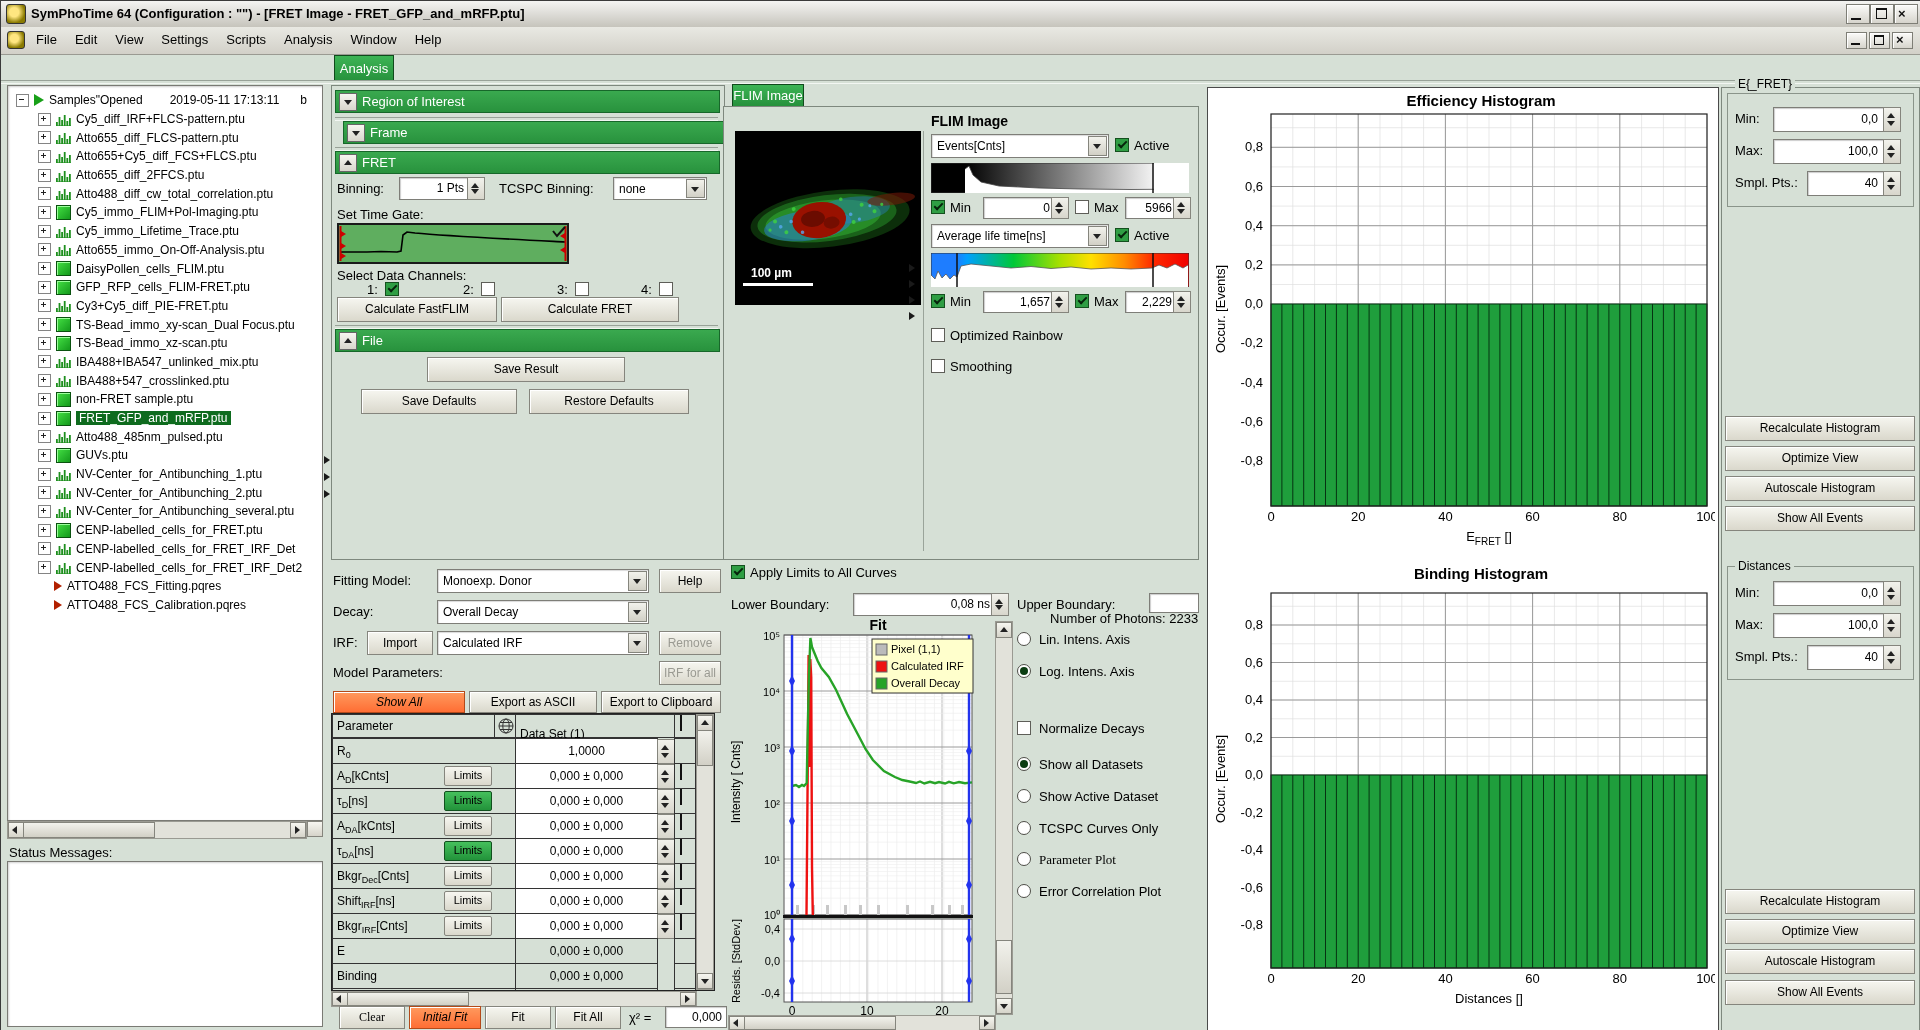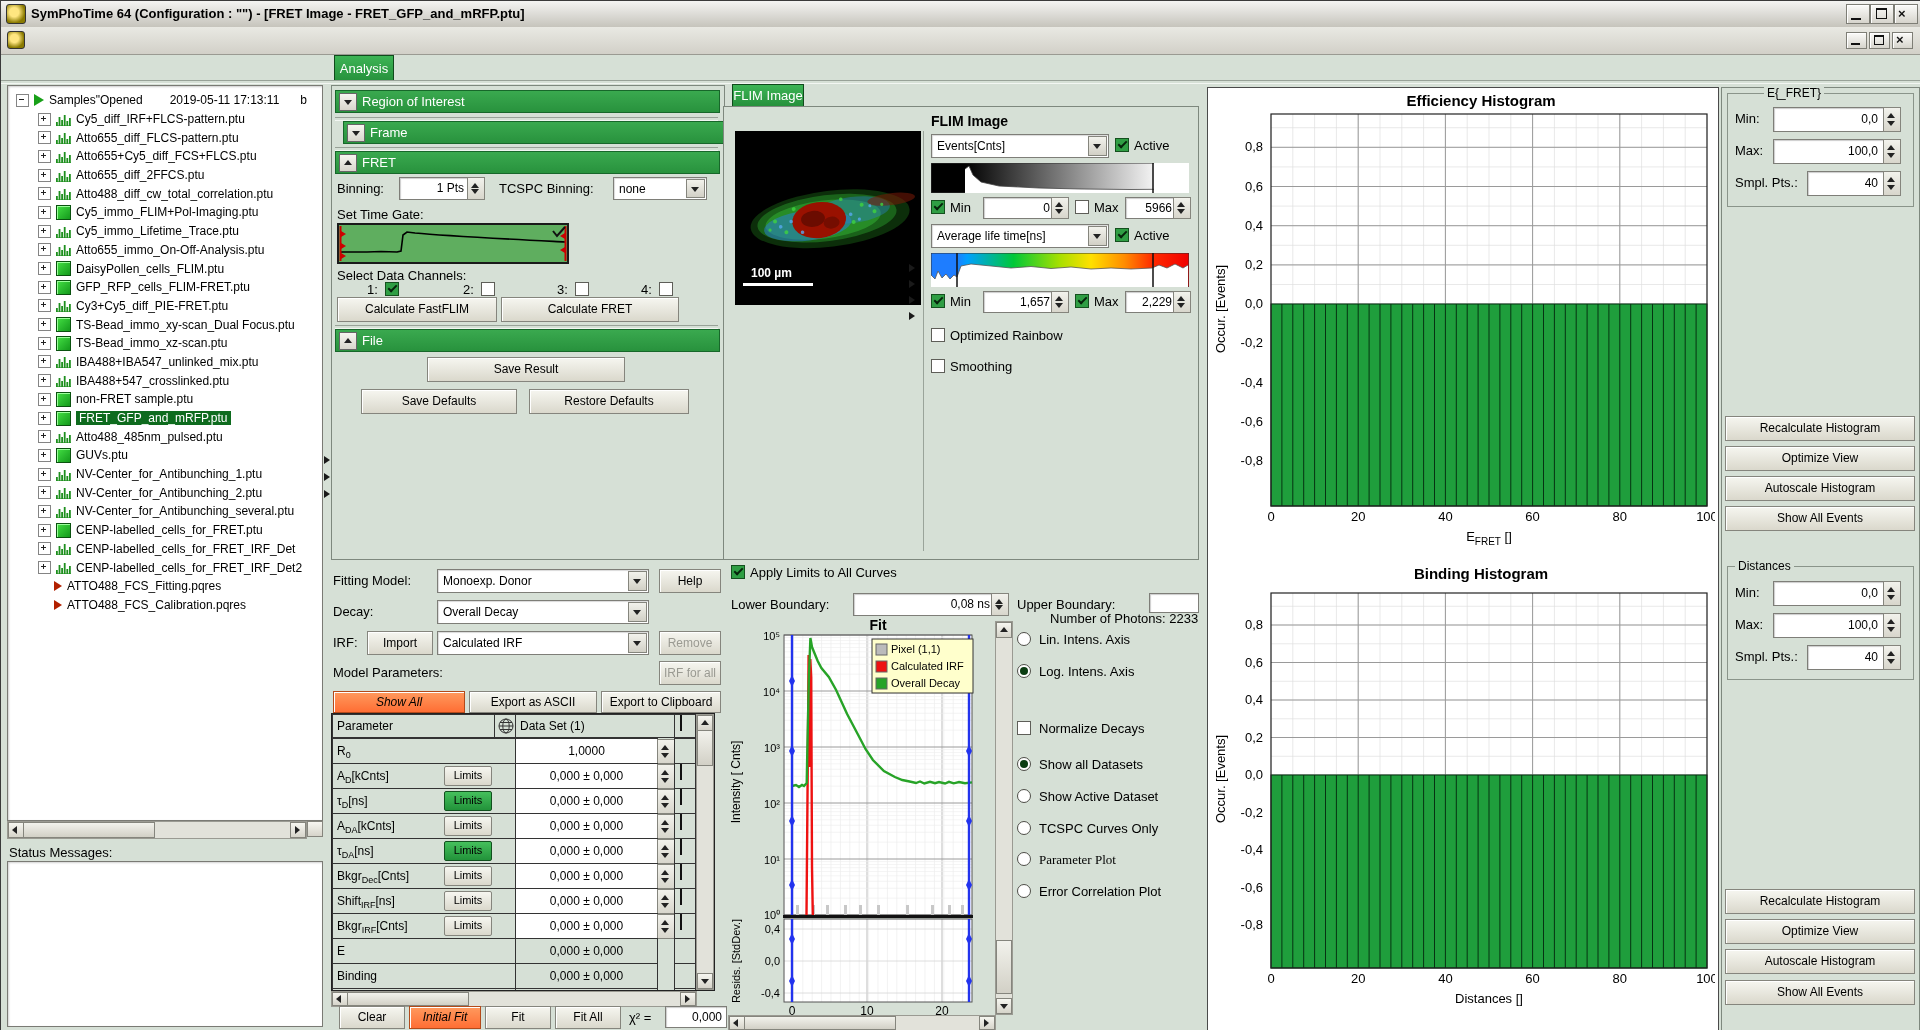--- a/index.html
+++ b/index.html
@@ -96,20 +96,21 @@
     <div class="abs win-btn" style="left:1869px;top:3px;">
         <span class="glyph-max"></span>
       </div>
     <div class="abs win-btn" style="left:1893px;top:3px;">
         <span class="glyph-close">×</span>
       </div>
   </div>
 
   <div class="abs menubar">
     <div class="abs app-icon" style="left:6px;top:4px;width:16px;height:16px;"></div>
+    <div class="abs" style="left:26px;top:0;" id="menubar-items"><span class="menu-item">File</span><span class="menu-item">Edit</span><span class="menu-item">View</span><span class="menu-item">Settings</span><span class="menu-item">Scripts</span><span class="menu-item">Analysis</span><span class="menu-item">Window</span><span class="menu-item">Help</span></div>
     <div class="abs mdi-btn" style="left:1845px;top:5px;">
         <span class="glyph-min" style="left:4px;width:9px;"></span>
       </div>
     <div class="abs mdi-btn" style="left:1868px;top:5px;">
         <span class="glyph-max" style="left:4px;top:2px;width:8px;height:7px;"></span>
       </div>
     <div class="abs mdi-btn" style="left:1891px;top:5px;">
         <span class="glyph-close" style="top:-1px;">×</span>
       </div>
   </div>
@@ -538,21 +539,21 @@
     <div class="pcell" style="left:0;top:0;width:163px;height:24px;padding:4px 0 0 4px;">Parameter</div>
     <div class="pcell" style="left:162px;top:0;width:22px;height:24px;">
       <svg width="16" height="16" style="margin:3px;">
           <circle cx="8" cy="8" r="7" fill="none" stroke="#333"></circle>
           <ellipse cx="8" cy="8" rx="3.2" ry="7" fill="none" stroke="#333"></ellipse>
           <line x1="1" y1="8" x2="15" y2="8" stroke="#333"></line>
           <line x1="2" y1="4.5" x2="14" y2="4.5" stroke="#333"></line>
           <line x1="2" y1="11.5" x2="14" y2="11.5" stroke="#333"></line>
         </svg>
     </div>
-    <div class="pcell" style="left:183px;top:0;width:160px;height:24px;padding:4px 0 0 4px;">Data Set (1)</div>
+    <div class="pcell" style="left:183px;top:0;width:160px;height:24px;padding:12px 0 0 4px;">Data Set (1)</div>
     <div class="pcell" style="left:342px;top:0;width:22px;height:24px;"><span class="tickmark" style="margin:7px 0 0 5px;"></span></div>
     <div id="param-body" style="position:absolute;left:0;top:24px;width:364px;height:252px;overflow:hidden;">
         <div class="pcell" style="left: 0px; top: 0px; width: 184px; height: 26px; padding: 5px 0px 0px 4px;"><span>R</span><span class="psub">0</span><span></span></div>
         <div class="pcell white" style="left: 183px; top: 0px; width: 143px; height: 26px; padding: 5px 0px 0px; text-align: center;">1,0000</div>
         <div class="spinner" style="position: absolute; left: 325px; top: 1px; height: 23px;"></div>
         <div class="pcell" style="left: 342px; top: 0px; width: 22px; height: 26px;"></div>
         <div class="pcell" style="left: 0px; top: 25px; width: 184px; height: 26px; padding: 5px 0px 0px 4px;"><span>A</span><span class="psub">D</span><span>[kCnts]</span></div>
         <div class="limits-btn" style="left: 112px; top: 28px;">Limits</div>
         <div class="pcell white" style="left: 183px; top: 25px; width: 143px; height: 26px; padding: 5px 0px 0px; text-align: center;">0,000 ± 0,000</div>
         <div class="spinner" style="position: absolute; left: 325px; top: 26px; height: 23px;"></div>
@@ -611,21 +612,21 @@
   <div class="abs sb" style="left:330px;top:990px;width:364px;height:14px;">
     <div class="sb-btn" style="left:0;top:0;height:12px;">
         <span class="tri-l" style="top:2px;"></span>
       </div>
     <div class="sb-thumb" style="left:15px;top:0;width:120px;height:12px;"></div>
     <div class="sb-btn" style="right:0;top:0;height:12px;">
         <span class="tri-r" style="top:2px;"></span>
       </div>
   </div>
 
-  <div class="abs btn" style="left:338px;top:1005px;width:64px;height:21px;line-height:21px;">Clear</div>
+  <div class="abs btn" style="left:338px;top:1005px;width:64px;height:21px;line-height:21px;font-family:Liberation Serif, serif;">Clear</div>
   <div class="abs btn orange" style="left:408px;top:1005px;width:70px;height:21px;line-height:21px;">Initial Fit</div>
   <div class="abs btn" style="left:484px;top:1005px;width:64px;height:21px;line-height:21px;">Fit</div>
   <div class="abs btn" style="left:554px;top:1005px;width:64px;height:21px;line-height:21px;">Fit All</div>
   <div class="abs lbl" style="left:628px;top:1009px;">χ² =</div>
   <div class="abs field" style="left:664px;top:1005px;width:56px;height:17px;padding:3px 4px 0 0;">0,000</div>
 
   <div class="abs tab" style="left:731px;top:83px;width:70px;height:21px;line-height:21px;">FLIM Image</div>
   <div class="abs panel" style="left:722px;top:105px;width:474px;height:452px;"></div>
   <div class="abs lbl bold" style="left:930px;top:112px;font-size:14px;">FLIM Image</div>
 
@@ -1186,21 +1187,21 @@
         <text x="498" y="420" font-size="13" text-anchor="middle">100</text>
       </g>
     <text x="272" y="16" font-size="15" font-weight="bold" text-anchor="middle">Binding Histogram</text>
     <text transform="rotate(-90 16 216)" x="16" y="216" font-size="13" text-anchor="middle">Occur. [Events]</text>
     <text x="280" y="440" font-size="13" text-anchor="middle">Distances []</text>
   </svg>
 
   <div class="abs panel" style="left:1720px;top:86px;width:197px;height:944px;"></div>
 
   <div class="rp-group" style="left:1726px;top:92px;width:185px;height:112px;"></div>
-  <div class="abs rp-legend" style="left:1734px;top:85px;margin-left:29px;">E{_FRET}</div>
+  <div class="abs rp-legend" style="left:1734px;top:76px;">E{_FRET}</div>
   <span class="abs lbl" style="left:1734px;top:110px;">Min:</span>
   <div class="abs field" style="left:1772px;top:106px;width:104px;height:19px;padding:4px 5px 0 0;">0,0</div>
   <div class="abs spinner" style="left:1882px;top:106px;height:23px;"></div>
   <span class="abs lbl" style="left:1734px;top:142px;">Max:</span>
   <div class="abs field" style="left:1772px;top:138px;width:104px;height:19px;padding:4px 5px 0 0;">100,0</div>
   <div class="abs spinner" style="left:1882px;top:138px;height:23px;"></div>
   <span class="abs lbl" style="left:1734px;top:174px;">Smpl. Pts.:</span>
   <div class="abs field" style="left:1806px;top:170px;width:70px;height:19px;padding:4px 5px 0 0;">40</div>
   <div class="abs spinner" style="left:1882px;top:170px;height:23px;"></div>
 

